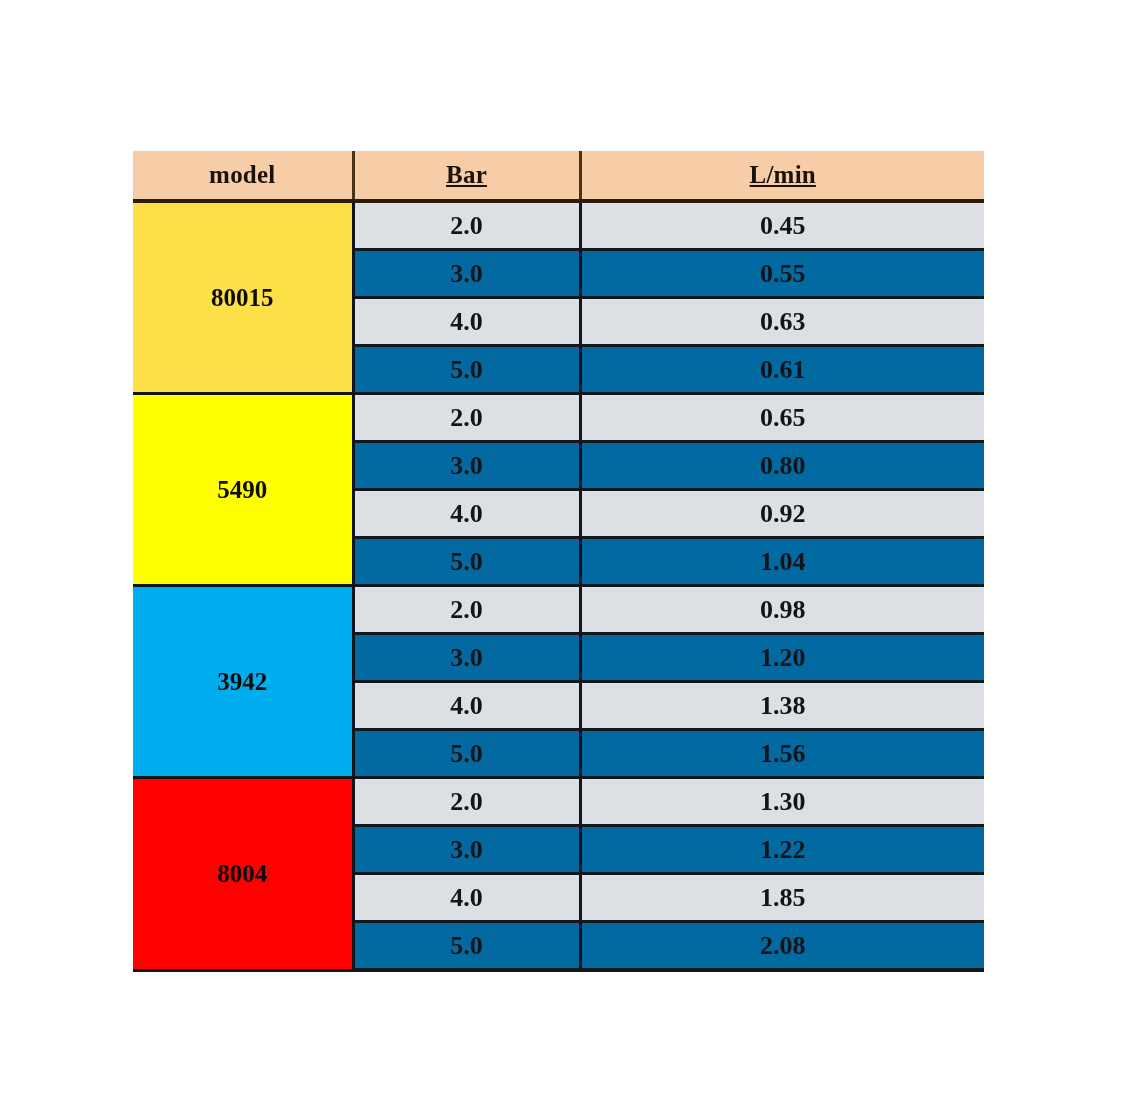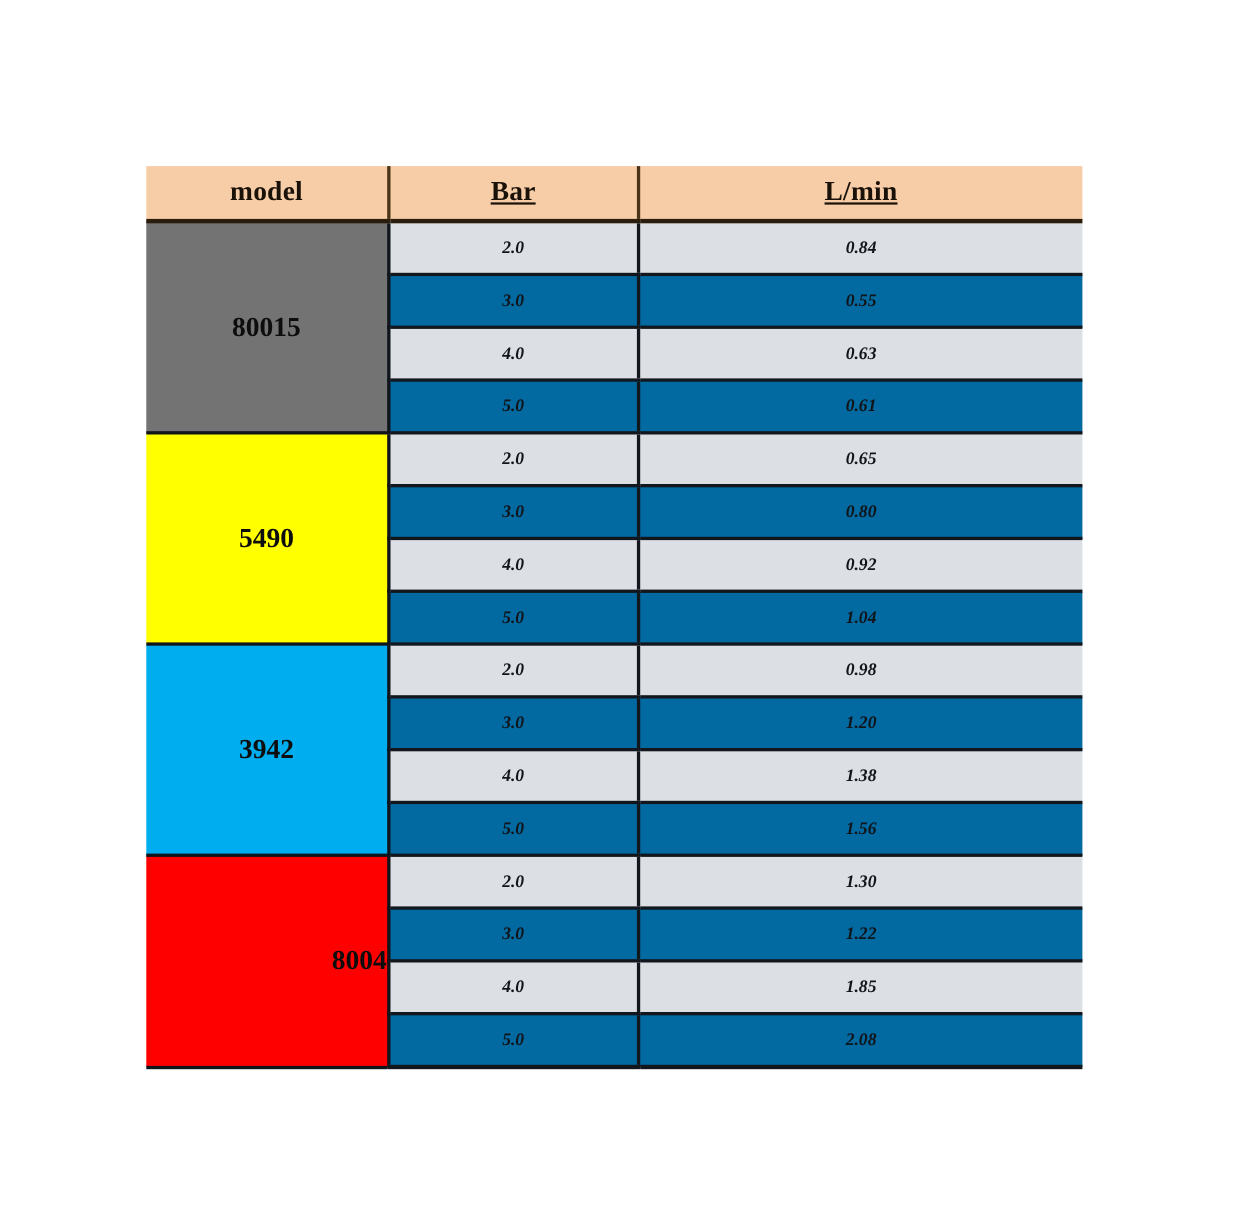--- a/index.html
+++ b/index.html
@@ -65,26 +65,25 @@
     padding: 0;
     border-bottom: 3px solid #10151c;
     border-right: 3px solid #10151c;
   }
 
   
   #flow-table td.data-cell {
     height: 45px;
     text-align: center;
     vertical-align: middle;
-    font-size: 16px;
+    font-size: 26px;
     font-weight: bold;
     color: #111418;
     padding: 0;
     border-bottom: 3px solid #12161d;
-    font-style: italic;
   }
   #flow-table td.cell-lmin {
     border-left: 3px solid #12161d;
   }
 
   #flow-table tr.row-light td.data-cell { background: #dcdfe4; }
   #flow-table tr.row-dark  td.data-cell { background: #0369a1; }
 
   #flow-table tbody tr:last-child td.data-cell {
     border-bottom: 4px solid #12161d;
@@ -105,23 +104,23 @@
     <thead>
       <tr>
         <th class="hdr-model">model</th>
         <th class="hdr-bar">Bar</th>
         <th class="hdr-lmin">L/min</th>
       </tr>
     </thead>
 
     <tbody id="flow-table-body">
         <tr class="row-light">
-          <td class="model-cell" rowspan="4" style="background: #737373; margin-left: 22px;">80015</td>
+          <td class="model-cell" rowspan="4" style="background: #fde047; margin-left: 22px;">80015</td>
           <td class="data-cell cell-bar">2.0</td>
-          <td class="data-cell cell-lmin">0.84</td>
+          <td class="data-cell cell-lmin">0.45</td>
         </tr>
         <tr class="row-dark">
           <td class="data-cell cell-bar">3.0</td>
           <td class="data-cell cell-lmin">0.55</td>
         </tr>
         <tr class="row-light">
           <td class="data-cell cell-bar">4.0</td>
           <td class="data-cell cell-lmin">0.63</td>
         </tr>
         <tr class="row-dark group-last">
@@ -156,21 +155,21 @@
         </tr>
         <tr class="row-light">
           <td class="data-cell cell-bar">4.0</td>
           <td class="data-cell cell-lmin">1.38</td>
         </tr>
         <tr class="row-dark group-last">
           <td class="data-cell cell-bar">5.0</td>
           <td class="data-cell cell-lmin">1.56</td>
         </tr>
         <tr class="row-light">
-          <td class="model-cell" rowspan="4" style="background: rgb(255, 0, 0); text-align: right;">8004</td>
+          <td class="model-cell" rowspan="4" style="background: rgb(255, 0, 0);">8004</td>
           <td class="data-cell cell-bar">2.0</td>
           <td class="data-cell cell-lmin">1.30</td>
         </tr>
         <tr class="row-dark">
           <td class="data-cell cell-bar">3.0</td>
           <td class="data-cell cell-lmin">1.22</td>
         </tr>
         <tr class="row-light">
           <td class="data-cell cell-bar">4.0</td>
           <td class="data-cell cell-lmin">1.85</td>

